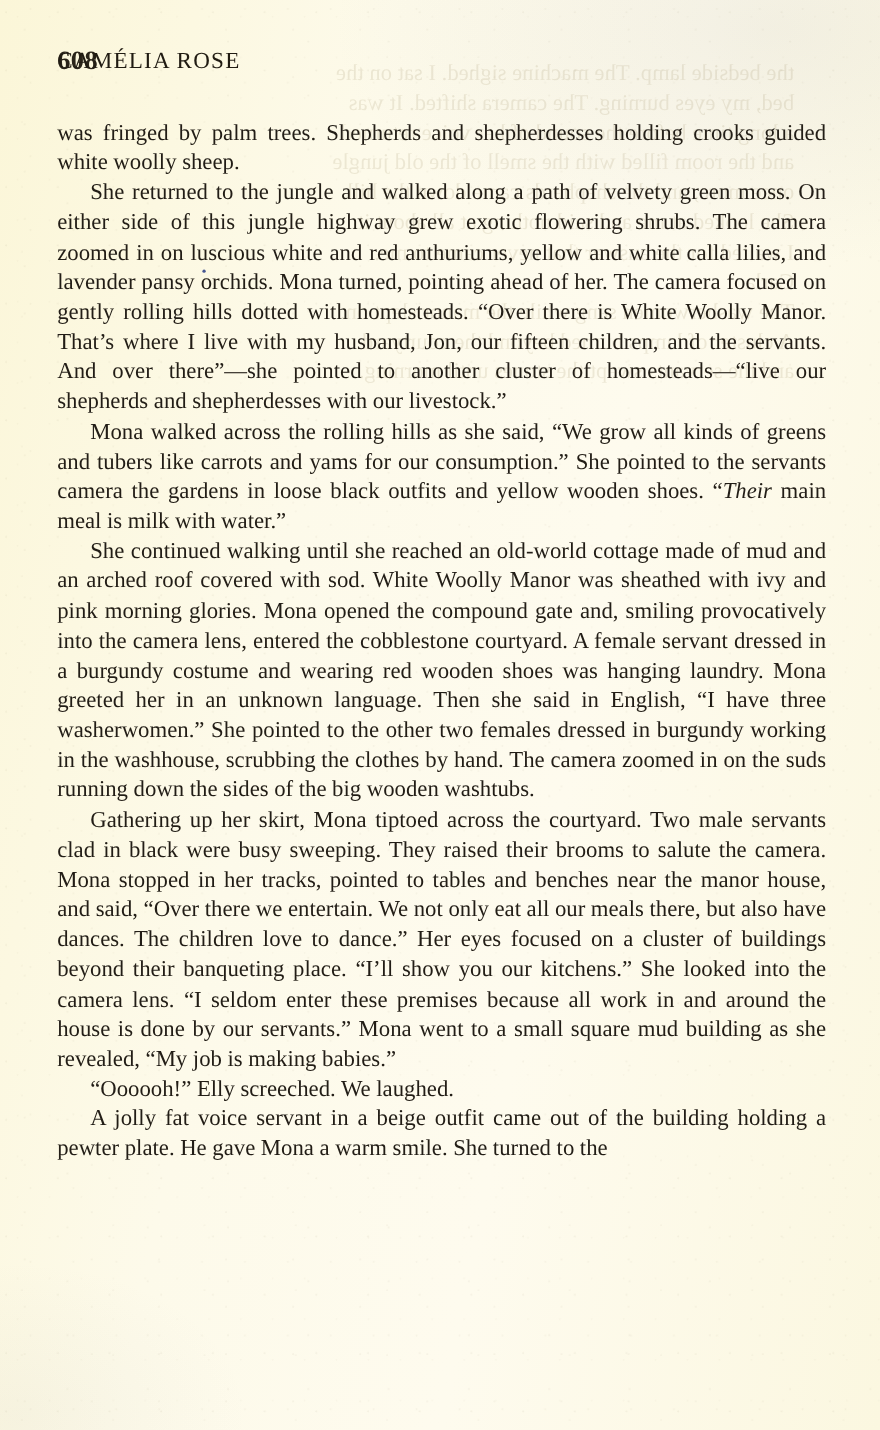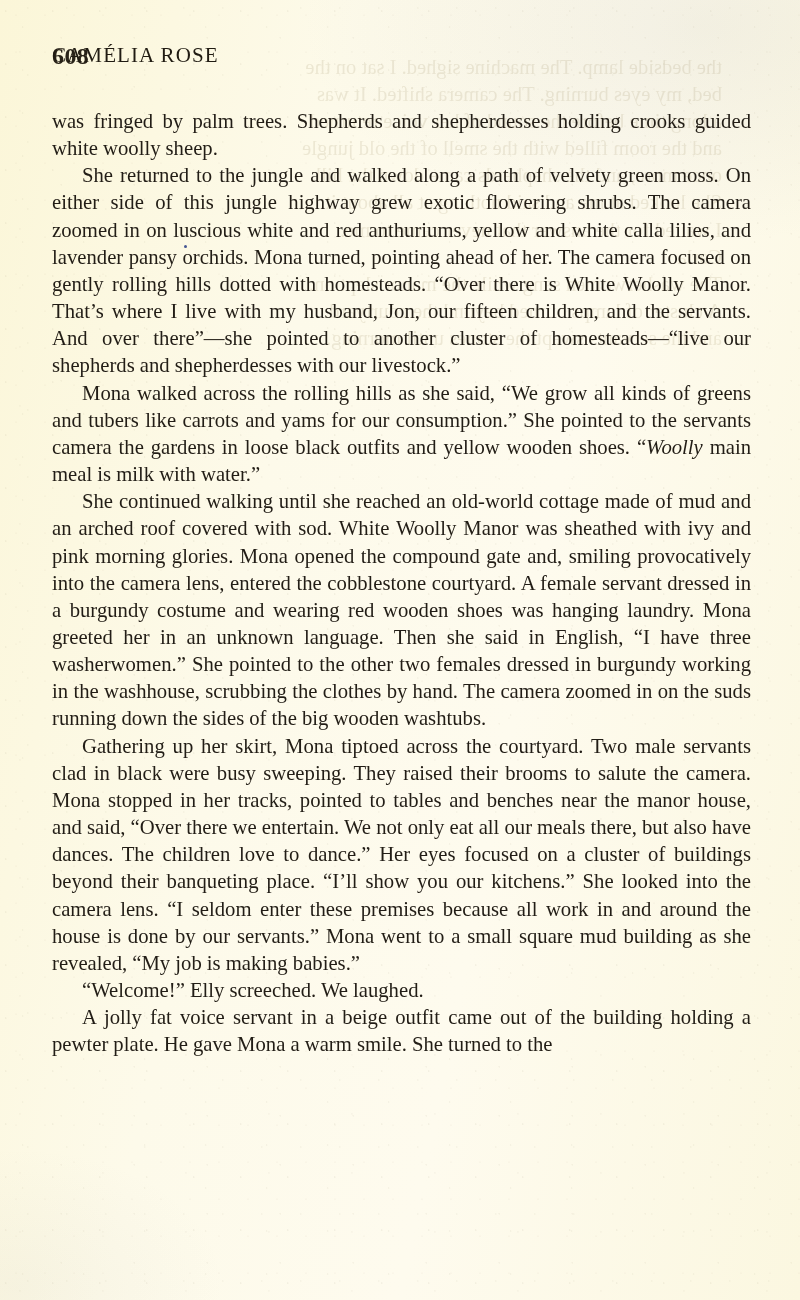--- a/index.html
+++ b/index.html
@@ -134,22 +134,22 @@
   </div>
 
   <div class="header">
     <span class="folio">608</span>
     <span class="running-head">CAMÉLIA ROSE</span>
   </div>
 
   <div class="body-text">
     <p class="noindent">was fringed by palm trees. Shepherds and shepherdesses holding crooks guided white woolly sheep.</p>
     <p>She returned to the jungle and walked along a path of velvety green moss. On either side of this jungle highway grew exotic flowering shrubs. The camera zoomed in on luscious white and red anthuriums, yellow and white calla lilies, and lavender pansy orchids. Mona turned, pointing ahead of her. The camera focused on gently rolling hills dotted with homesteads. “Over there is White Woolly Manor. That’s where I live with my husband, Jon, our fifteen children, and the servants. And over there”—she pointed to another cluster of homesteads—“live our shepherds and shepherdesses with our livestock.”</p>
-    <p><span>Mona walked across the rolling hills as she said, “We grow all kinds of greens and tubers like carrots and yams for our consumption.” She pointed to the servants camera the gardens in loose black outfits and yellow wooden shoes. “</span><em>Woolly</em><span> main meal is milk with water.”</span></p>
+    <p><span>Mona walked across the rolling hills as she said, “We grow all kinds of greens and tubers like carrots and yams for our consumption.” She pointed to the servants camera the gardens in loose black outfits and yellow wooden shoes. “</span><em>Their</em><span> main meal is milk with water.”</span></p>
     <p>She continued walking until she reached an old-world cottage made of mud and an arched roof covered with sod. White Woolly Manor was sheathed with ivy and pink morning glories. Mona opened the compound gate and, smiling provocatively into the camera lens, entered the cobblestone courtyard. A female servant dressed in a burgundy costume and wearing red wooden shoes was hanging laundry. Mona greeted her in an unknown language. Then she said in English, “I have three washerwomen.” She pointed to the other two females dressed in burgundy working in the washhouse, scrubbing the clothes by hand. The camera zoomed in on the suds running down the sides of the big wooden washtubs.</p>
     <p>Gathering up her skirt, Mona tiptoed across the courtyard. Two male servants clad in black were busy sweeping. They raised their brooms to salute the camera. Mona stopped in her tracks, pointed to tables and benches near the manor house, and said, “Over there we entertain. We not only eat all our meals there, but also have dances. The children love to dance.” Her eyes focused on a cluster of buildings beyond their banqueting place. “I’ll show you our kitchens.” She looked into the camera lens. “I seldom enter these premises because all work in and around the house is done by our servants.” Mona went to a small square mud building as she revealed, “My job is making babies.”</p>
-    <p>“Welcome!” Elly screeched. We laughed.</p>
+    <p>“Oooooh!” Elly screeched. We laughed.</p>
     <p>A jolly fat voice servant in a beige outfit came out of the building holding a pewter plate. He gave Mona a warm smile. She turned to the</p>
   </div>
 
   <div class="ink-dot"></div>
 
 </div>
 
 </body></html>

